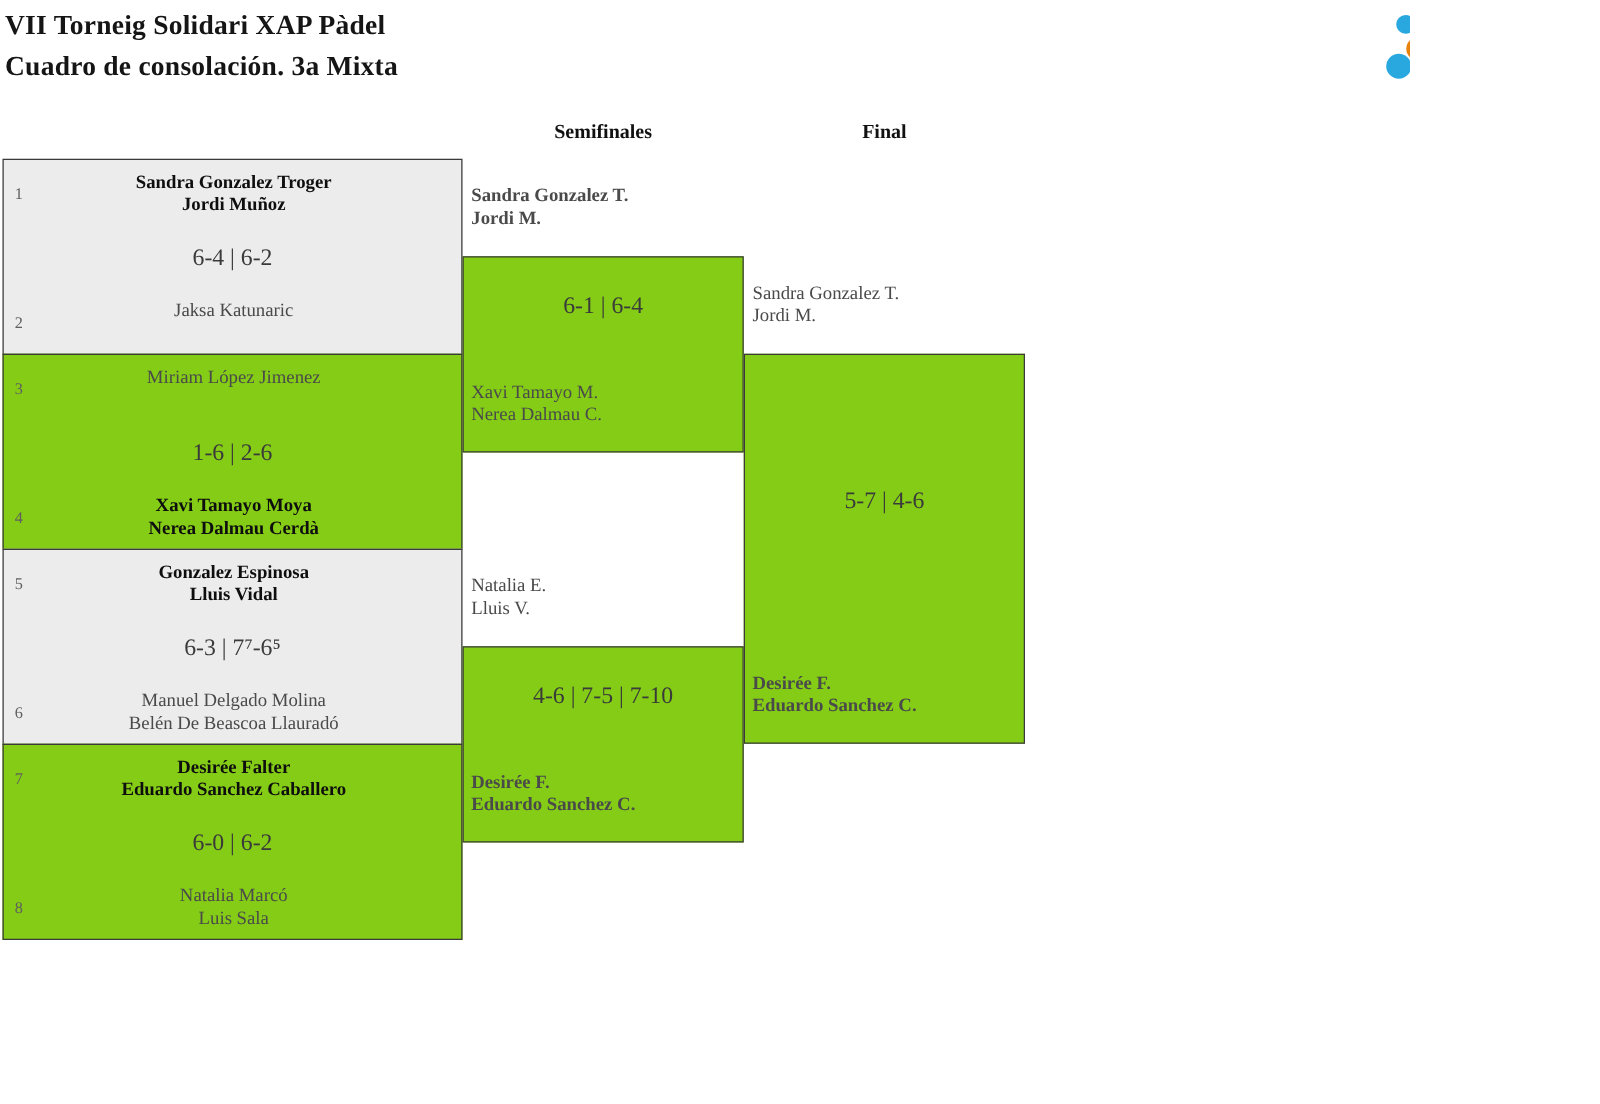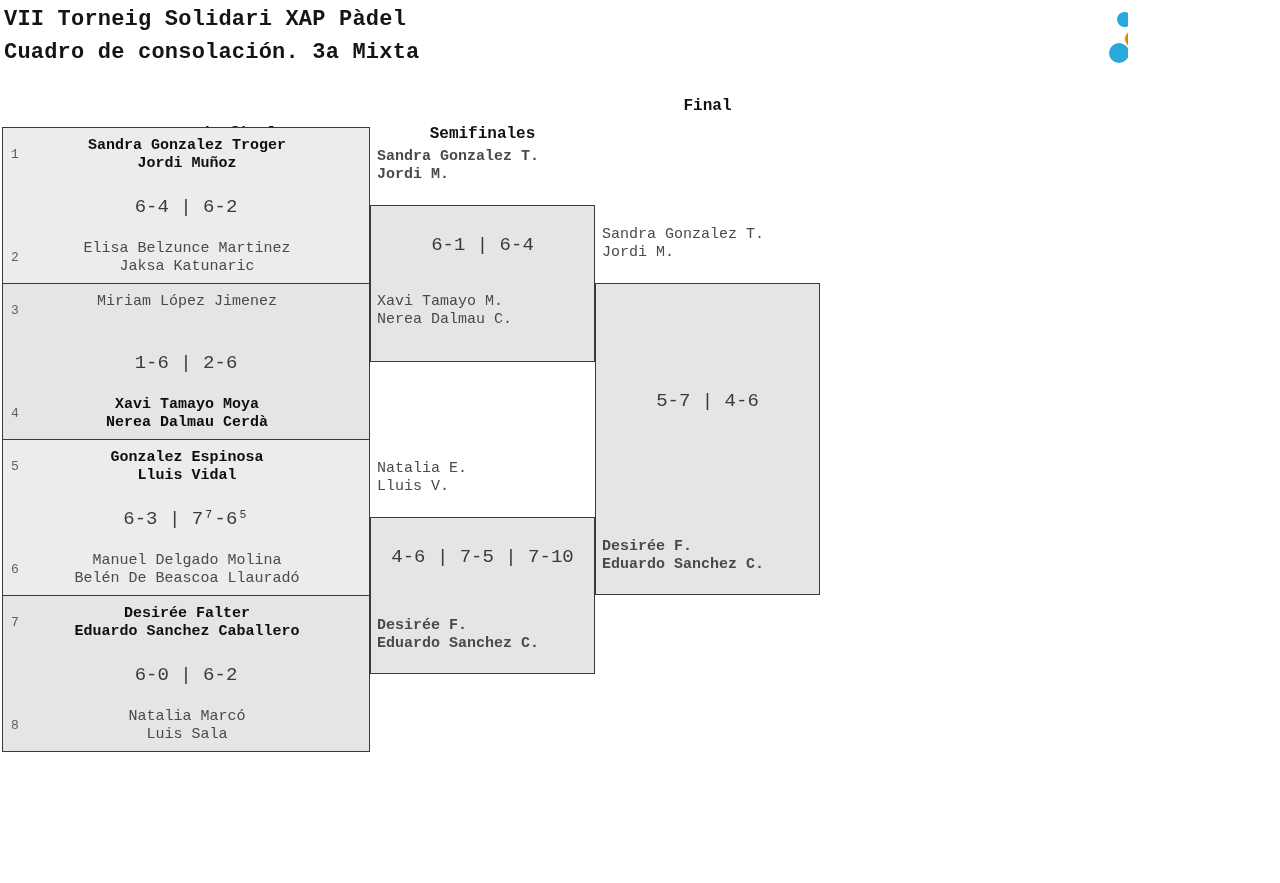--- a/index.html
+++ b/index.html
@@ -1,17 +1,17 @@
 <!DOCTYPE html>
 <html><head>
 <meta charset="utf-8">
 <style>
   html,body{margin:0;padding:0;background:#fff;}
   .page{position:relative;width:1128px;height:883px;background:#fff;overflow:hidden;
-        font-family:Liberation Mono, monospace;color:#111;}
+        font-family:Liberation Serif, serif;color:#111;}
 
   
   .title{position:absolute;left:4px;top:3px;font-size:22px;line-height:33px;
          font-weight:700;color:#151515;letter-spacing:.2px;}
 
   
   .logo{position:absolute;left:1104px;top:0;width:232px;height:82px;}
   .dot{position:absolute;border-radius:50%;}
   .dot-blue-sm{left:13px;top:12px;width:15px;height:15px;background:#29a8e0;}
   .dot-green-lg{left:35px;top:8px;width:21px;height:21px;background:#76b82a;}
@@ -19,25 +19,25 @@
   .dot-green-xs{left:55px;top:34px;width:7px;height:7px;background:#76b82a;}
   .dot-blue-lg{left:5px;top:43px;width:20px;height:20px;background:#29a8e0;}
   .dot-green-sm{left:40px;top:49px;width:10px;height:10px;background:#76b82a;}
   .brand{position:absolute;left:60px;top:12px;font-size:54px;line-height:54px;
          font-weight:700;letter-spacing:-4px;color:#76b82a;}
 
   
   .round-h{position:absolute;top:97px;font-size:16px;font-weight:700;
            text-align:center;color:#111;}
   .rh-qf{left:16px;width:368px;margin-top:28px;}
-  .rh-sf{left:370px;width:225px;margin-top:28px;}
+  .rh-sf{left:370px;width:225px;}
   .rh-f{left:595px;width:225px;}
 
   
-  .box{position:absolute;border:1px solid #3a3a3a;box-sizing:border-box;background:#e5e5e5;}
+  .box{position:absolute;border:1px solid #3a3a3a;box-sizing:border-box;background:#84cc16;}
   .qf{left:2px;width:368px;height:157px;}
   .qf.shaded{background:#ececec;}
   .qf1{top:127px}.qf2{top:283px}.qf3{top:439px}.qf4{top:595px}
   .sf-box{left:370px;width:225px;height:157px;}
   .sf1-box{top:205px}.sf2-box{top:517px}
   .f-box{left:595px;top:283px;width:225px;height:312px;}
 
   
   .seed{position:absolute;left:0;width:24px;height:36px;line-height:36px;
         text-align:center;font-size:13px;color:#5f5f5f;}
@@ -48,21 +48,21 @@
   .score{position:absolute;left:0;width:100%;text-align:center;font-size:19px;
          line-height:18px;color:#3a3a3a;}
   .qf .score{top:70px}
   .sf-box .score{top:30px}
   .f-box .score{top:108px}
 
   
   .rlabel{position:absolute;width:215px;font-size:15px;line-height:18px;color:#4a4a4a;}
   .sf-l{left:377px;}
   .f-l{left:602px;}
-  .sf1-top{top:148px}.sf1-bottom{top:293px}
+  .sf1-top{top:148px}.sf1-bottom{top:305px}
   .sf2-top{top:460px}.sf2-bottom{top:617px}
   .f-top{top:226px}.f-bottom{top:538px}
 </style>
 </head>
 <body>
 
 <div class="page">
 
   <div class="title">
     <div>VII Torneig Solidari XAP Pàdel</div>
@@ -85,21 +85,20 @@
 
   <div class="box qf qf1 shaded">
     <div class="seed seed-t">1</div>
     <div class="team team-t winner">
       <div>Sandra Gonzalez Troger</div>
       <div>Jordi Muñoz</div>
     </div>
     <div class="score">6-4 | 6-2</div>
     <div class="seed seed-b">2</div>
     <div class="team team-b">
-      <div>Elisa Belzunce Martinez</div>
       <div>Jaksa Katunaric</div>
     </div>
   </div>
 
   <div class="box qf qf2">
     <div class="seed seed-t">3</div>
     <div class="team team-t">
       <div>Miriam López Jimenez</div>
     </div>
     <div class="score">1-6 | 2-6</div>

